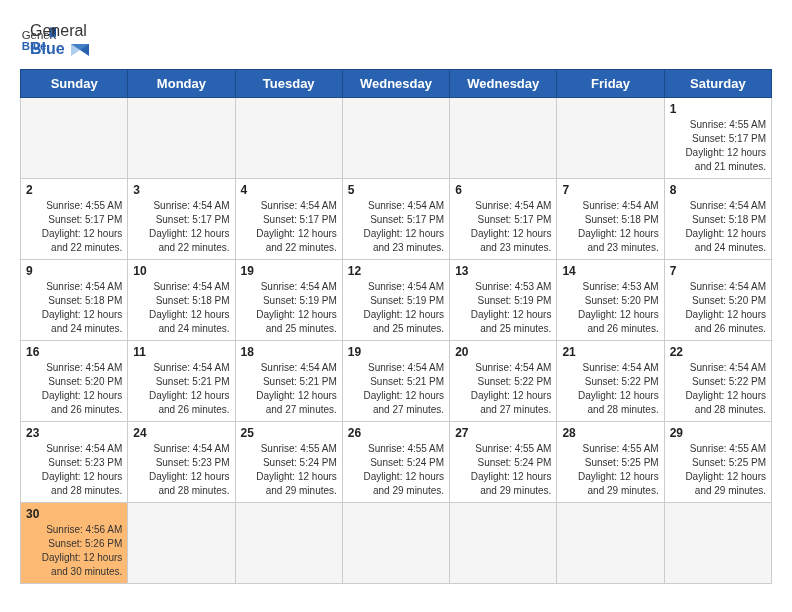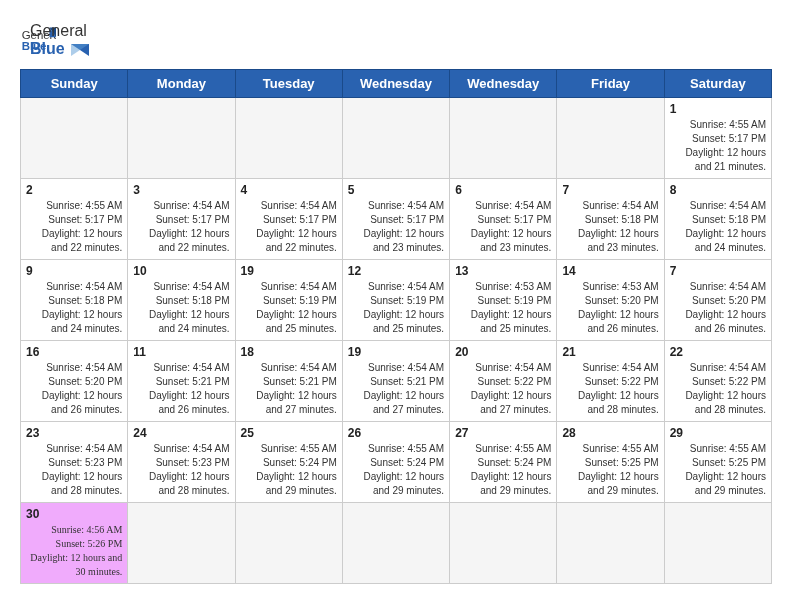--- a/index.html
+++ b/index.html
@@ -73,21 +73,21 @@
     .day-detail {
       font-size: 10px;
       line-height: 1.4;
       color: #333;
       text-align: right;
     }
     .last-row td {
       background: #f5f5f5;
     }
     .last-row td.has-data {
-      background: #f0abfc;
+      background: #fdba74;
     }
   </style>
 </head>
 <body>
 
 <div class="header">
   <div class="logo">
     <svg class="logo-icon" viewBox="0 0 44 44" xmlns="http://www.w3.org/2000/svg">
       <text x="2" y="22" font-size="14" font-family="Arial" fill="#333" font-weight="normal">General</text>
       <text x="2" y="36" font-size="14" font-family="Arial" fill="#2962b0" font-weight="bold">Blue</text>
@@ -309,21 +309,21 @@
         <td>
           <div class="day-num">29</div>
           <div class="day-detail" style="white-space: pre-line;">Sunrise: 4:55 AM
 Sunset: 5:25 PM
 Daylight: 12 hours and 29 minutes.</div>
         </td>
       </tr>
       <tr class="last-row">
         <td class="has-data">
           <div class="day-num">30</div>
-          <div class="day-detail" style="white-space: pre-line; font-family: Liberation Serif, serif;">Sunrise: 4:56 AM
+          <div class="day-detail" style="white-space: pre-line;">Sunrise: 4:56 AM
 Sunset: 5:26 PM
 Daylight: 12 hours and 30 minutes.</div>
         </td>
         <td class="empty"></td>
         <td class="empty"></td>
         <td class="empty"></td>
         <td class="empty"></td>
         <td class="empty"></td>
         <td class="empty"></td>
       </tr>

